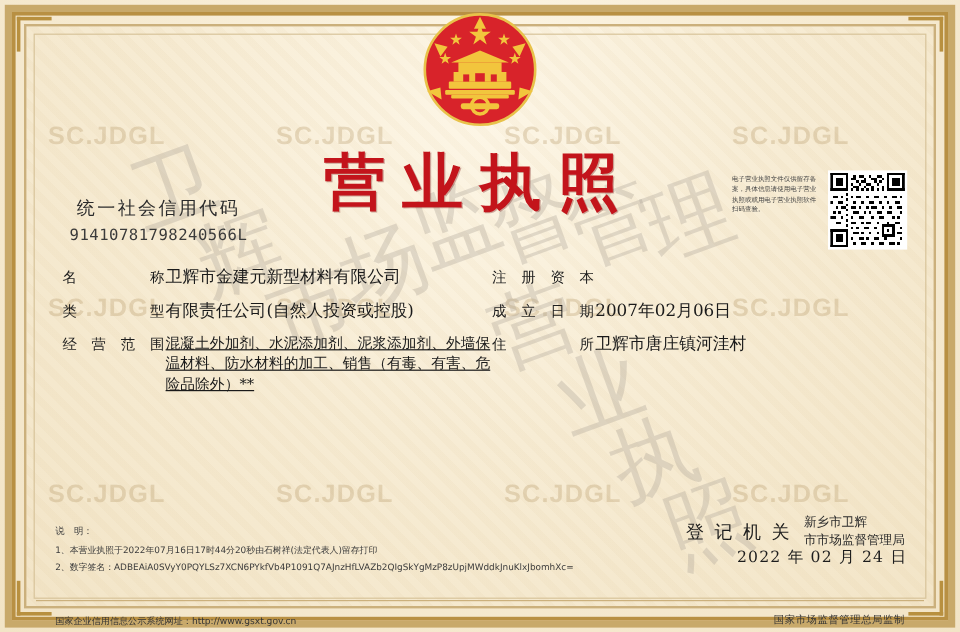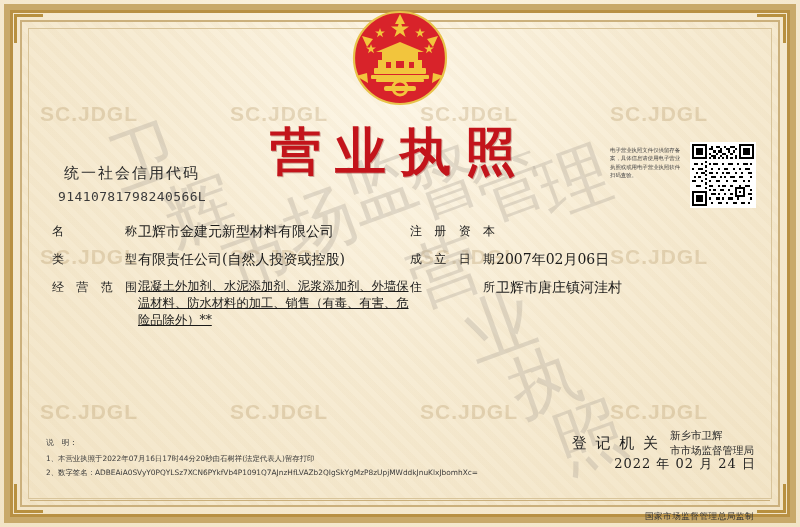--- a/index.html
+++ b/index.html
@@ -565,15 +565,16 @@
   </div>
   <div class="reg-date">2022 年  02 月  24 日</div>
 
   <div class="notes">
     <div class="nt-title">说　明：</div>
     <div class="nt">1、本营业执照于2022年07月16日17时44分20秒由石树祥(法定代表人)留存打印</div>
     <div class="nt">2、数字签名：ADBEAiA0SVyY0PQYLSz7XCN6PYkfVb4P1091Q7AJnzHfLVAZb2QIgSkYgMzP8zUpjMWddkJnuKlxJbomhXc=</div>
   </div>
 
   <div class="bottom-line"></div>
+  <div class="footer-left">国家企业信用信息公示系统网址：http://www.gsxt.gov.cn</div>
   <div class="footer-right">国家市场监督管理总局监制</div>
 
 </div>
 
 </body></html>

